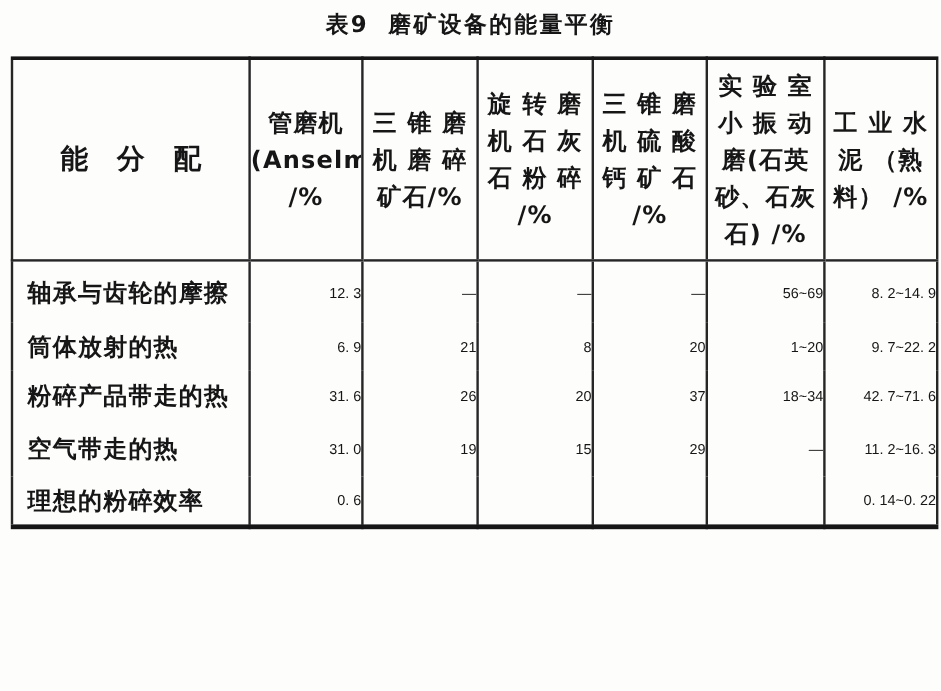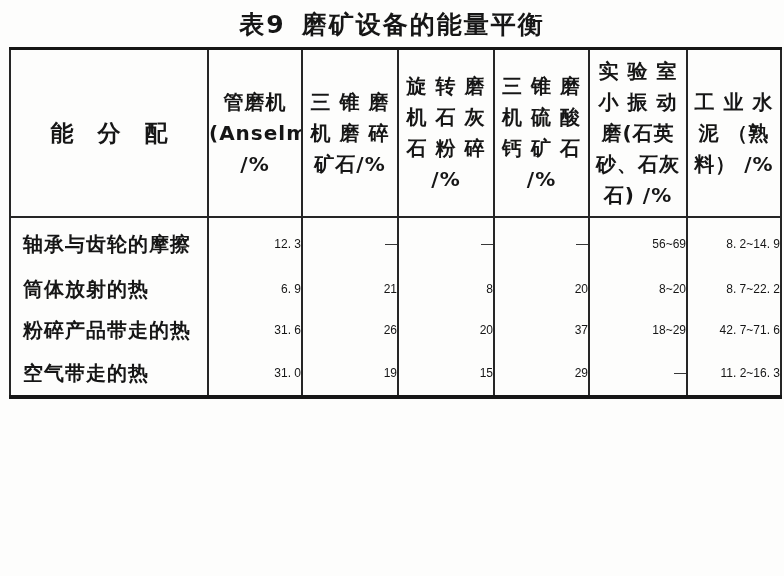--- a/index.html
+++ b/index.html
@@ -15,21 +15,21 @@
     overflow: hidden;
     font-family: "DejaVu Sans", sans-serif;
     color: #161616;
   }
   .caption {
     position: absolute;
     top: 8px;
     left: 0;
     width: 100%;
     text-align: center;
-    font-size: 25px;
+    font-size: 19px;
     font-weight: bold;
     letter-spacing: 2px;
     white-space: nowrap;
   }
   .caption .t-num { margin-right: 16px; }
   table.grid {
     position: absolute;
     left: 9px;
     top: 47px;
     width: 771px;
@@ -154,37 +154,46 @@
         <td>—</td>
         <td>56~69</td>
         <td>8. 2~14. 9</td>
       </tr>
       <tr>
         <td class="rowlabel">筒体放射的热</td>
         <td>6. 9</td>
         <td>21</td>
         <td>8</td>
         <td>20</td>
-        <td>8~20</td>
-        <td>8. 7~22. 2</td>
+        <td>1~20</td>
+        <td>9. 7~22. 2</td>
       </tr>
       <tr>
         <td class="rowlabel">粉碎产品带走的热</td>
         <td>31. 6</td>
         <td>26</td>
         <td>20</td>
         <td>37</td>
-        <td>18~29</td>
+        <td>18~34</td>
         <td>42. 7~71. 6</td>
       </tr>
       <tr>
         <td class="rowlabel">空气带走的热</td>
         <td>31. 0</td>
         <td>19</td>
         <td>15</td>
         <td>29</td>
         <td>—</td>
         <td>11. 2~16. 3</td>
       </tr>
+      <tr>
+        <td class="rowlabel">理想的粉碎效率</td>
+        <td>0. 6</td>
+        <td></td>
+        <td></td>
+        <td></td>
+        <td></td>
+        <td>0. 14~0. 22</td>
+      </tr>
     </tbody>
   </table>
 
 </div>
 
 </body></html>

